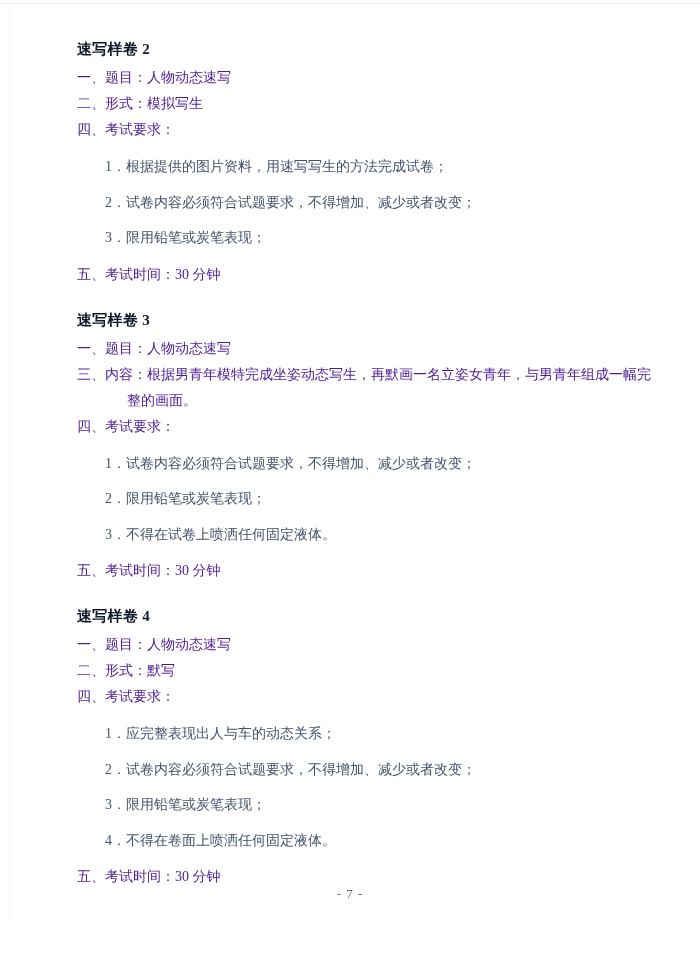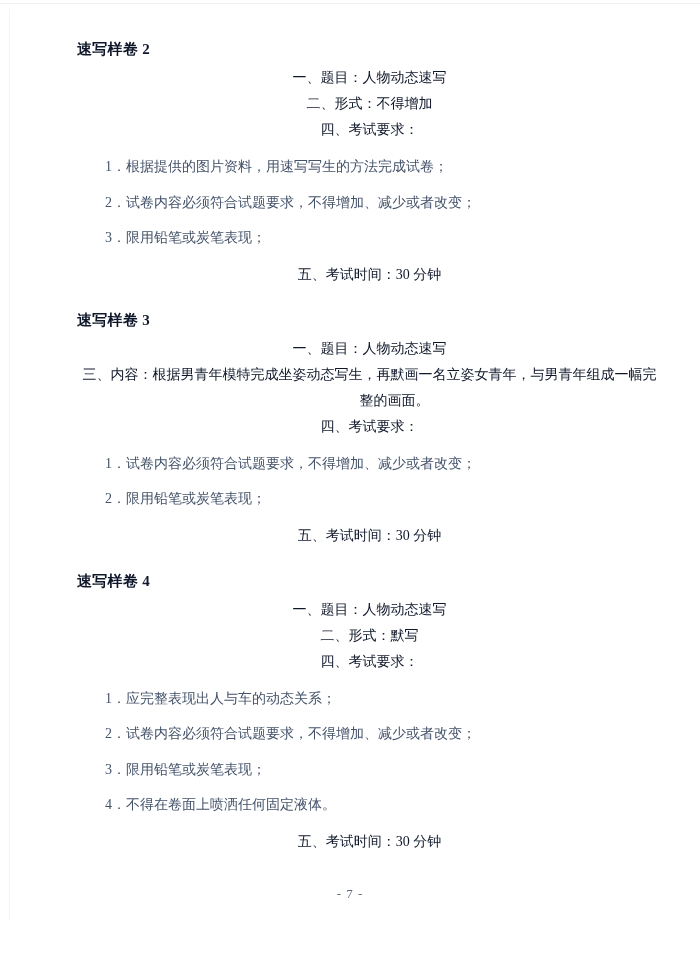--- a/index.html
+++ b/index.html
@@ -40,22 +40,21 @@
     font-size: 15px;
     line-height: 22px;
     font-weight: bold;
     color: #0f172a;
     letter-spacing: 0.3px;
   }
   .item {
     margin: 0;
     font-size: 14px;
     line-height: 26px;
-    color: #0f172a;
-    text-align: center;
+    color: #4c1d95;
   }
   .hang {
     padding-left: 50px;
     text-indent: -50px;
     font-family: Liberation Mono, monospace;
   }
   .req {
     margin: 12px;
     font-size: 14px;
     line-height: 23.5px;
@@ -76,35 +75,36 @@
 <body>
 
 <div class="edge-top"></div>
 <div class="edge-left"></div>
 
 <div class="doc">
 
   <section class="sample">
     <h2 class="stitle">速写样卷 2</h2>
     <p class="item">一、题目：人物动态速写</p>
-    <p class="item">二、形式：不得增加</p>
+    <p class="item">二、形式：模拟写生</p>
     <p class="item">四、考试要求：</p>
     <p class="req">1．根据提供的图片资料，用速写写生的方法完成试卷；</p>
     <p class="req">2．试卷内容必须符合试题要求，不得增加、减少或者改变；</p>
     <p class="req">3．限用铅笔或炭笔表现；</p>
     <p class="item">五、考试时间：30 分钟</p>
   </section>
 
   <section class="sample">
     <h2 class="stitle">速写样卷 3</h2>
     <p class="item">一、题目：人物动态速写</p>
     <p class="item hang">三、内容：根据男青年模特完成坐姿动态写生，再默画一名立姿女青年，与男青年组成一幅完整的画面。</p>
     <p class="item">四、考试要求：</p>
     <p class="req">1．试卷内容必须符合试题要求，不得增加、减少或者改变；</p>
     <p class="req">2．限用铅笔或炭笔表现；</p>
+    <p class="req">3．不得在试卷上喷洒任何固定液体。</p>
     <p class="item">五、考试时间：30 分钟</p>
   </section>
 
   <section class="sample">
     <h2 class="stitle">速写样卷 4</h2>
     <p class="item">一、题目：人物动态速写</p>
     <p class="item">二、形式：默写</p>
     <p class="item">四、考试要求：</p>
     <p class="req">1．应完整表现出人与车的动态关系；</p>
     <p class="req">2．试卷内容必须符合试题要求，不得增加、减少或者改变；</p>

